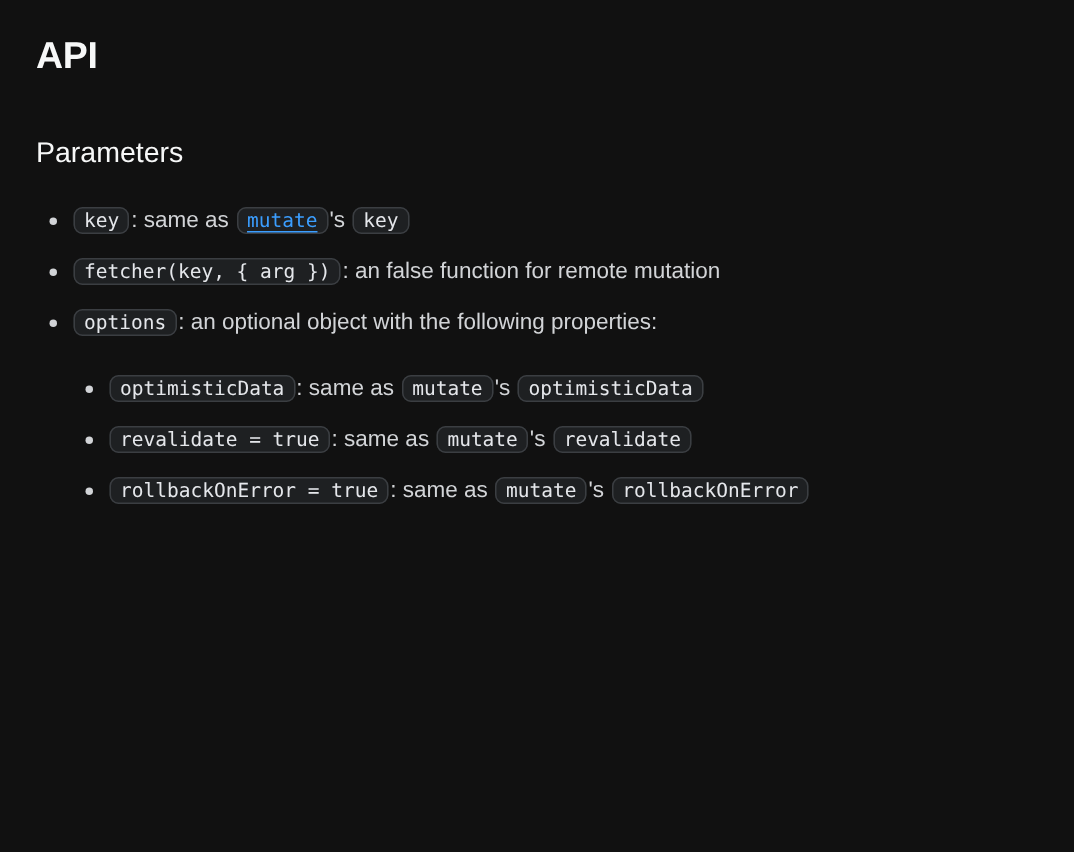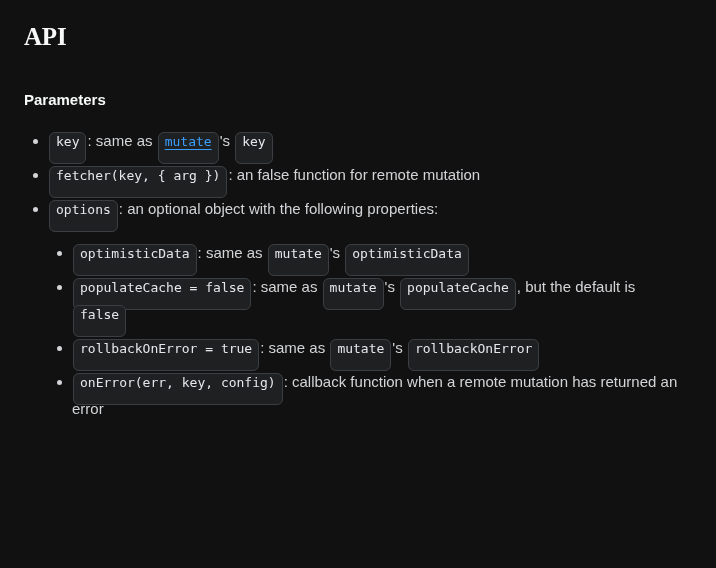--- a/index.html
+++ b/index.html
@@ -13,26 +13,25 @@
     font-family: "Liberation Sans", sans-serif;
     font-size: 15px;
   }
   .content { padding: 23px 24px 24px; }
   h2.page-title {
     margin: 0;
     font-size: 25px;
     font-weight: 700;
     letter-spacing: -0.2px;
     color: var(--heading-text, #f7f8f8);
-    font-family: Liberation Serif, serif;
   }
   h3.section-heading {
     margin: 40px 0 0;
-    font-size: 15px;
-    font-weight: 700;
+    font-size: 19px;
+    font-weight: 400;
     color: var(--heading-text, #f7f8f8);
   }
   ul.param-list {
     list-style: none;
     margin: 20px 0 0;
     padding: 0;
   }
   ul.param-list li {
     position: relative;
     padding-left: 24px;
@@ -48,21 +47,21 @@
     border-radius: 50%;
     background: var(--bullet, #d2d4d7);
   }
   ul.param-list.nested { margin-top: 17px; }
   code.chip, a.chip {
     font-family: "DejaVu Sans Mono", monospace;
     font-size: 13px;
     background: var(--chip-bg, #1e2022);
     border: 1px solid var(--chip-border, #3b3e42);
     border-radius: 6px;
-    padding: 1px 6px 14px;
+    padding: 1px 6px 0;
     margin: 0 1px;
     color: var(--chip-text, #e5e7eb);
     white-space: nowrap;
   }
   a.chip {
     color: var(--link, #3b9eff);
     text-decoration: underline;
     text-decoration-color: var(--link, #3b9eff);
     text-underline-offset: 3px;
     cursor: pointer;
@@ -72,18 +71,17 @@
 <body>
 
 <div class="content">
   <h2 class="page-title">API</h2>
   <h3 class="section-heading">Parameters</h3>
   <ul class="param-list" id="param-list">
       <li><span class="bullet"></span><span><code class="chip">key</code><span>: same as </span><a class="chip">mutate</a><span>'s </span><code class="chip">key</code></span></li>
       <li><span class="bullet"></span><span><code class="chip">fetcher(key, { arg })</code><span>: an false function for remote mutation</span></span></li>
       <li><span class="bullet"></span><span><code class="chip">options</code><span>: an optional object with the following properties:</span></span><ul class="param-list nested">
           <li><span class="bullet"></span><span><code class="chip">optimisticData</code><span>: same as </span><code class="chip">mutate</code><span>'s </span><code class="chip">optimisticData</code></span></li>
-          <li><span class="bullet"></span><span><code class="chip">populateCache = false</code><span>: same as </span><code class="chip">mutate</code><span>'s </span><code class="chip">populateCache</code><span>, but the default is </span><code class="chip">false</code></span></li>
+          <li><span class="bullet"></span><span><code class="chip">revalidate = true</code><span>: same as </span><code class="chip">mutate</code><span>'s </span><code class="chip">revalidate</code></span></li>
           <li><span class="bullet"></span><span><code class="chip">rollbackOnError = true</code><span>: same as </span><code class="chip">mutate</code><span>'s </span><code class="chip">rollbackOnError</code></span></li>
-          <li><span class="bullet"></span><span><code class="chip">onError(err, key, config)</code><span>: callback function when a remote mutation has returned an error</span></span></li>
         </ul></li>
     </ul>
 </div>
 
 </body></html>

